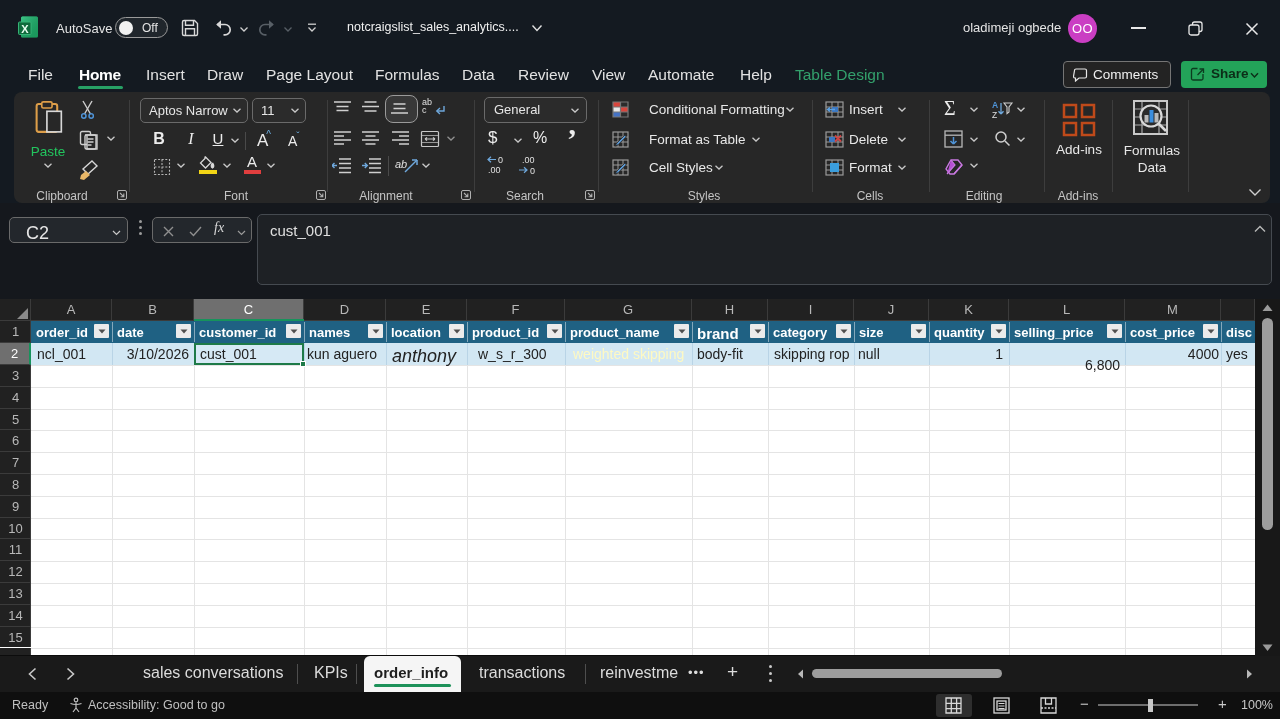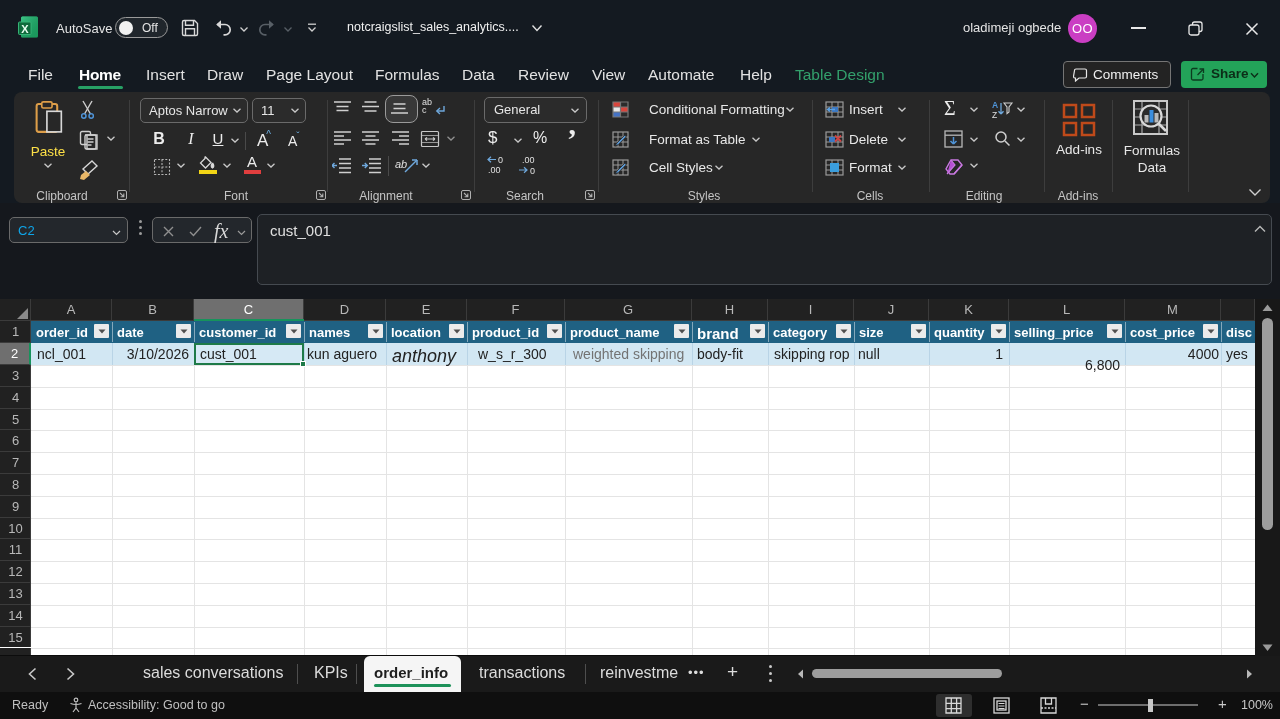--- a/index.html
+++ b/index.html
@@ -158,21 +158,21 @@
       </svg>
   <svg class="abs dl" style="left:571px;">
         <use href="#launch"></use>
       </svg>
   
   <svg class="abs" style="left:20px;top:9px" width="32" height="35" viewBox="0 0 30 34">
     <rect x="2" y="3" width="20" height="27" rx="2" fill="none" stroke="#dd9e49" stroke-width="2"></rect>
     <rect x="7" y="0.8" width="10" height="6" rx="1.5" fill="#272727" stroke="#dd9e49" stroke-width="1.6"></rect>
     <rect x="12" y="10" width="14" height="20" fill="#272727" stroke="#d8d8d8" stroke-width="1.6"></rect>
   </svg>
-  <div class="abs" style="left:2px;top:52px;width:64px;text-align:center;font-size:13.5px;color:#fde047;">Paste</div>
+  <div class="abs" style="left:2px;top:52px;width:64px;text-align:center;font-size:13.5px;color:#22c55e;">Paste</div>
   <svg class="abs chev" style="left:30px;top:71px;">
         <use href="#chv"></use>
       </svg>
   <svg class="abs" style="left:67px;top:8px" width="13" height="20" viewBox="0 0 13 20">
     <path d="M11 1 L3.5 14" stroke="#cfcfcf" stroke-width="1.4" fill="none"></path>
     <path d="M2 1 L9.5 14" stroke="#cfcfcf" stroke-width="1.4" fill="none"></path>
     <circle cx="2.8" cy="16" r="2.2" fill="none" stroke="#4f94d8" stroke-width="1.5"></circle>
     <circle cx="10.2" cy="16" r="2.2" fill="none" stroke="#4f94d8" stroke-width="1.5"></circle>
   </svg>
   <svg class="abs" style="left:65px;top:38px" width="20" height="21" viewBox="0 0 20 21" fill="none" stroke="#cfcfcf" stroke-width="1.4">
@@ -458,37 +458,37 @@
             <rect x="1" y="1" width="15" height="15" fill="none" stroke="#9a9a9a" stroke-width="1.2"></rect>
             <path d="M1 6 h15 M1 11 h15 M6 1 v15 M11 1 v15" stroke="#9a9a9a" stroke-width="1"></path>
             <path d="M13 4 l-8 8 -2 3 3 -1.2 8 -8 z" fill="#5ea1e0" stroke="#272727" stroke-width="0.8"></path>
           </g>
   </defs>
       </svg>
 </div>
 <div id="fbar">
 
   <div class="abs" style="left:9px;top:14px;width:119px;height:26px;background:#23272c;border:1px solid #6a6a6a;border-radius:5px;">
-    <span class="abs" style="left:8px;top:5px;font-size:13px;color:#0ea5e9;">C2</span>
+    <span class="abs" style="left:16px;top:5px;font-size:18px;color:#e5e5e5;">C2</span>
     <svg class="abs" style="left:102px;top:12px" width="9" height="6" viewBox="0 0 9 6" fill="none" stroke="#c8c8c8" stroke-width="1.2">
           <path d="M1 1 L4.5 4.5 L8 1"></path>
         </svg>
   </div>
   <div class="abs" style="left:139px;top:17px;width:3px;height:3px;background:#9a9a9a;border-radius:50%;"></div>
   <div class="abs" style="left:139px;top:23px;width:3px;height:3px;background:#9a9a9a;border-radius:50%;"></div>
   <div class="abs" style="left:139px;top:29px;width:3px;height:3px;background:#9a9a9a;border-radius:50%;"></div>
 
   <div class="abs" style="left:152px;top:14px;width:100px;height:26px;background:#23272c;border:1px solid #6a6a6a;border-radius:5px;">
     <svg class="abs" style="left:10px;top:8px" width="11" height="11" viewBox="0 0 11 11" fill="none" stroke="#8f8f8f" stroke-width="1.4">
           <path d="M1 1 L10 10 M10 1 L1 10"></path>
         </svg>
     <svg class="abs" style="left:36px;top:8px" width="13" height="11" viewBox="0 0 13 11" fill="none" stroke="#8f8f8f" stroke-width="1.4">
           <path d="M1 6 L4.5 9.5 L12 1"></path>
         </svg>
-    <span class="abs" style="left:61px;top:2px;font-size:20px;font-style:italic;font-family:'Liberation Serif',serif;color:#d8d8d8;text-align:center;"><i>f</i>x</span>
+    <span class="abs" style="left:61px;top:2px;font-size:14px;font-style:italic;font-family:'Liberation Serif',serif;color:#d8d8d8;text-align:center;"><i>f</i>x</span>
     <svg class="abs" style="left:84px;top:12px" width="9" height="6" viewBox="0 0 9 6" fill="none" stroke="#9a9a9a" stroke-width="1.2">
           <path d="M1 1 L4.5 4.5 L8 1"></path>
         </svg>
   </div>
 
   <div class="abs" style="left:257px;top:11px;width:1015px;height:71px;background:#1e2125;border:1px solid #454a50;border-radius:5px;">
     <span class="abs" style="left:12px;top:7px;font-size:15px;color:#e0e0e0;">cust_001</span>
     <svg class="abs" style="left:996px;top:10px" width="12" height="8" viewBox="0 0 12 8" fill="none" stroke="#b8b8b8" stroke-width="1.4">
           <path d="M1 6.5 L6 1.5 L11 6.5"></path>
         </svg>
@@ -653,21 +653,21 @@
       <div class="abs" style="left:929px;top:44px;width:1px;height:22px;background:#b9d4e6;"></div>
       <div class="abs" style="left:1009px;top:44px;width:1px;height:22px;background:#b9d4e6;"></div>
       <div class="abs" style="left:1125px;top:44px;width:1px;height:22px;background:#b9d4e6;"></div>
       <div class="abs" style="left:1221px;top:44px;width:1px;height:22px;background:#b9d4e6;"></div>
       <div class="abs" style="left:37px;top:47px;font-size:14px;color:#222;">ncl_001</div>
       <div class="abs" style="left:-11px;width:200px;text-align:right;top:47px;font-size:14px;color:#222;">3/10/2026</div>
       <div class="abs" style="left:200px;top:47px;font-size:14px;color:#222;">cust_001</div>
       <div class="abs" style="left:307px;top:47px;font-size:14px;color:#222;">kun aguero</div>
       <div class="abs" style="left:392px;top:47px;font-size:18px;color:#222;font-style:italic;">anthony</div>
       <div class="abs" style="left:478px;top:47px;font-size:14px;color:#222;">w_s_r_300</div>
-      <div class="abs" style="left:573px;top:47px;font-size:14px;color:#737373;">weighted skipping</div>
+      <div class="abs" style="left:573px;top:47px;font-size:14px;color:#fef9c3;">weighted skipping</div>
       <div class="abs" style="left:697px;top:47px;font-size:14px;color:#222;">body-fit</div>
       <div class="abs" style="left:774px;top:47px;font-size:14px;color:#222;">skipping rop</div>
       <div class="abs" style="left:858px;top:47px;font-size:14px;color:#222;">null</div>
       <div class="abs" style="left:803px;width:200px;text-align:right;top:47px;font-size:14px;color:#222;">1</div>
       <div class="abs" style="left:920px;width:200px;text-align:right;top:47px;font-size:14px;color:#222;margin-top:11px;">6,800</div>
       <div class="abs" style="left:1019px;width:200px;text-align:right;top:47px;font-size:14px;color:#222;">4000</div>
       <div class="abs" style="left:1226px;top:47px;font-size:14px;color:#222;">yes</div>
       <div class="abs" style="left:194px;top:44px;width:110px;height:22px;background:#d6e9f5;border:2px solid #1e7a48;"></div>
       <div class="abs" style="left:200px;top:47px;font-size:14px;color:#222;">cust_001</div>
       <div class="abs" style="left:300px;top:62px;width:6px;height:6px;background:#1e7a48;border:1px solid #fff;"></div>

